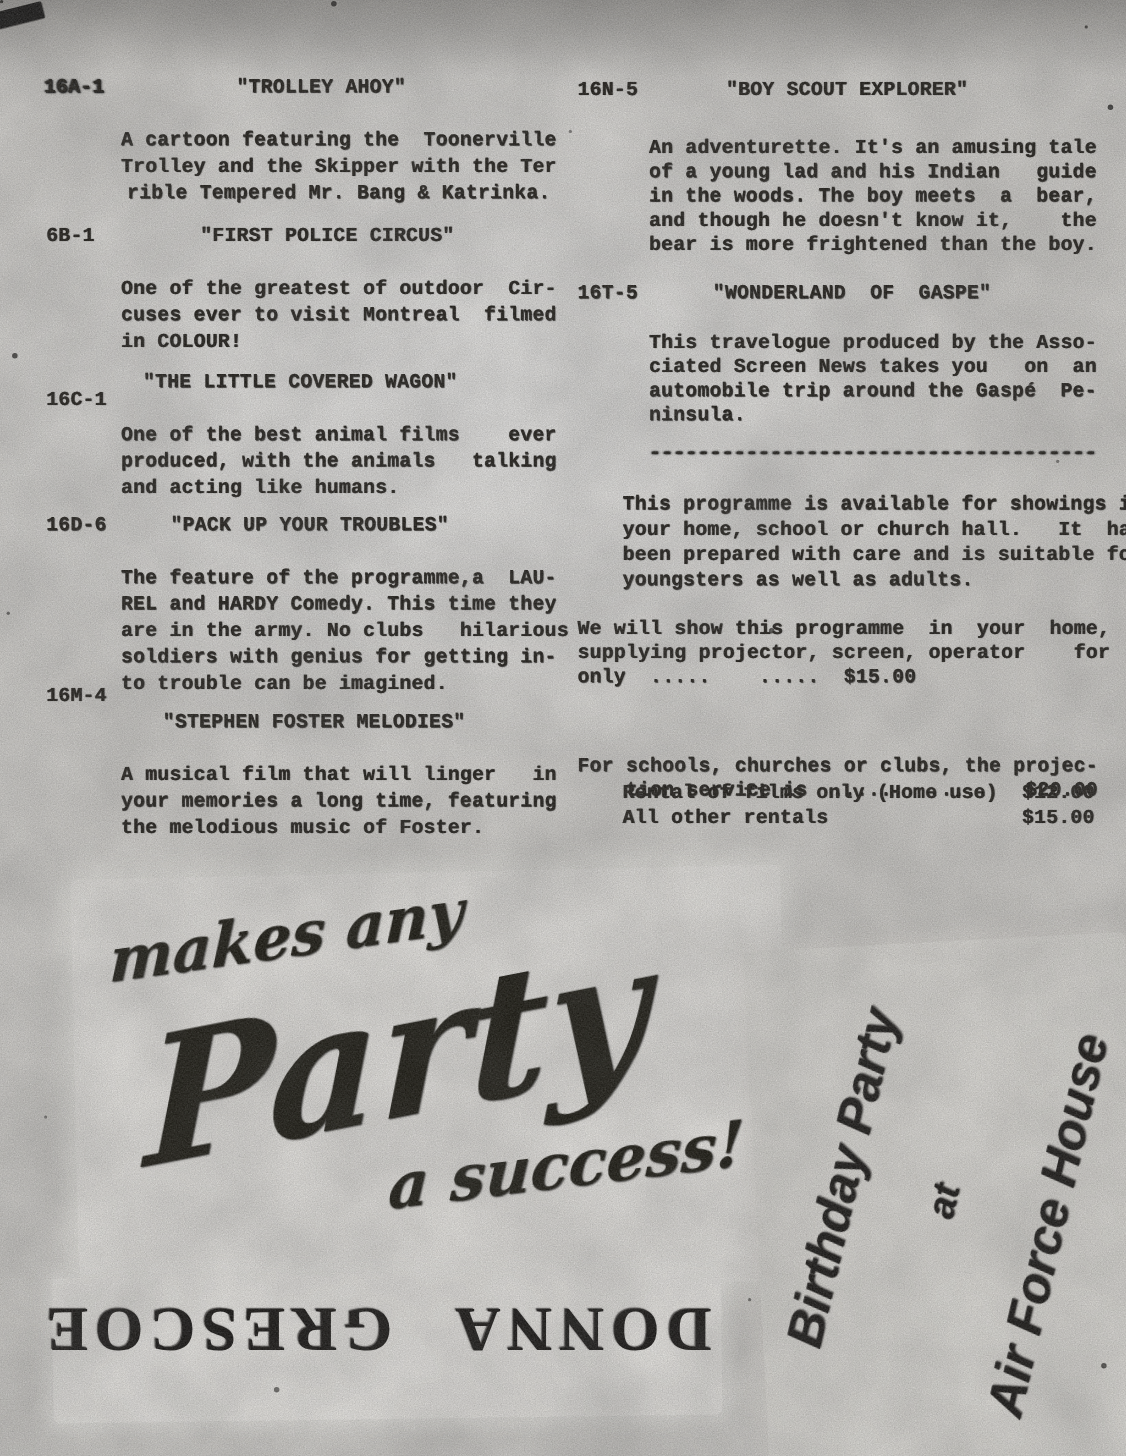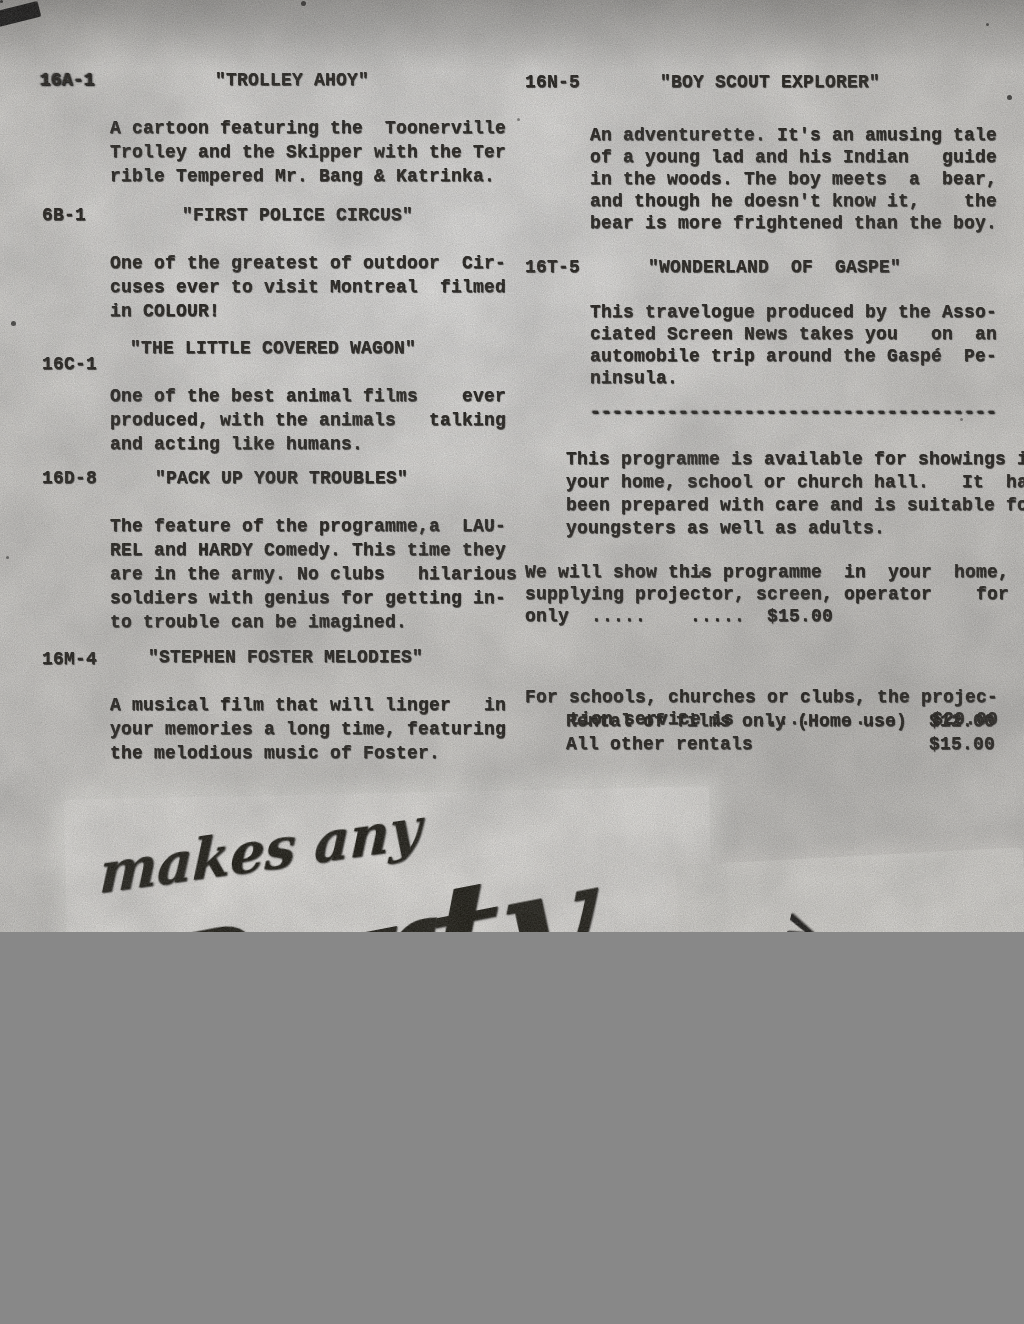--- a/index.html
+++ b/index.html
@@ -1,18 +1,18 @@
 <!DOCTYPE html>
 <html><head>
 <meta charset="utf-8">
 <style>
   html,body{margin:0;padding:0;background:#888;}
   .page{
     position:relative;
-    width:1024px;height:932px;
+    width:1024px;height:1324px;
     margin:0 auto;
     overflow:hidden;
     background:
       radial-gradient(ellipse 700px 500px at 42% 28%, rgba(255,255,255,.55), rgba(255,255,255,0) 75%),
       radial-gradient(ellipse 500px 420px at 85% 78%, rgba(150,148,144,.30), rgba(150,148,144,0) 70%),
       linear-gradient(180deg,#c2c0bc 0,#d6d4d0 60px,#d8d6d2 50%,#d2d0cc 100%);
     font-family:"Liberation Mono",monospace;
   }
   .layer{position:absolute;inset:0;pointer-events:none;}
   .topband{position:absolute;left:0;top:0;width:1024px;height:70px;
@@ -82,45 +82,45 @@
   <div class="topband layer"></div>
   <div class="patch patch-script"></div>
   <div class="patch patch-name"></div>
   <div class="patch patch-venue"></div>
   <div class="corner-mark"></div>
   <div class="specks"></div>
 
   <div>
     <div class="typew smudge" style="left:40px;top:68px;">16A-1</div>
     <div class="typew" style="left:215px;top:68px;">"TROLLEY AHOY"</div>
-    <div class="typew" style="left:110px;top:116px;">A cartoon featuring the  Toonerville
+    <div class="typew" style="left:110px;top:116px;text-align:center;">A cartoon featuring the  Toonerville
 Trolley and the Skipper with the Ter
 rible Tempered Mr. Bang &amp; Katrinka.</div>
 
     <div class="typew" style="left:42px;top:203px;">6B-1</div>
     <div class="typew" style="left:182px;top:203px;">"FIRST POLICE CIRCUS"</div>
     <div class="typew" style="left:110px;top:251px;">One of the greatest of outdoor  Cir-
 cuses ever to visit Montreal  filmed
 in COLOUR!</div>
 
     <div class="typew" style="left:42px;top:352px;">16C-1</div>
     <div class="typew" style="left:130px;top:336px;">"THE LITTLE COVERED WAGON"</div>
     <div class="typew" style="left:110px;top:384px;">One of the best animal films    ever
 produced, with the animals   talking
 and acting like humans.</div>
 
-    <div class="typew" style="left:42px;top:466px;">16D-8</div>
+    <div class="typew" style="left:42px;top:466px;">16D-6</div>
     <div class="typew" style="left:155px;top:466px;">"PACK UP YOUR TROUBLES"</div>
     <div class="typew" style="left:110px;top:514px;">The feature of the programme,a  LAU-
 REL and HARDY Comedy. This time they
 are in the army. No clubs   hilarious
 soldiers with genius for getting in-
 to trouble can be imagined.</div>
 
-    <div class="typew" style="left:42px;top:647px;">16M-4</div>
+    <div class="typew" style="left:42px;top:621px;">16M-4</div>
     <div class="typew" style="left:148px;top:645px;">"STEPHEN FOSTER MELODIES"</div>
     <div class="typew" style="left:110px;top:693px;">A musical film that will linger   in
 your memories a long time, featuring
 the melodious music of Foster.</div>
   </div>
 
   <div>
     <div class="typew" style="left:525px;top:70px;">16N-5</div>
     <div class="typew" style="left:660px;top:70px;">"BOY SCOUT EXPLORER"</div>
     <div class="typew lh22" style="left:590px;top:124px;">An adventurette. It's an amusing tale

